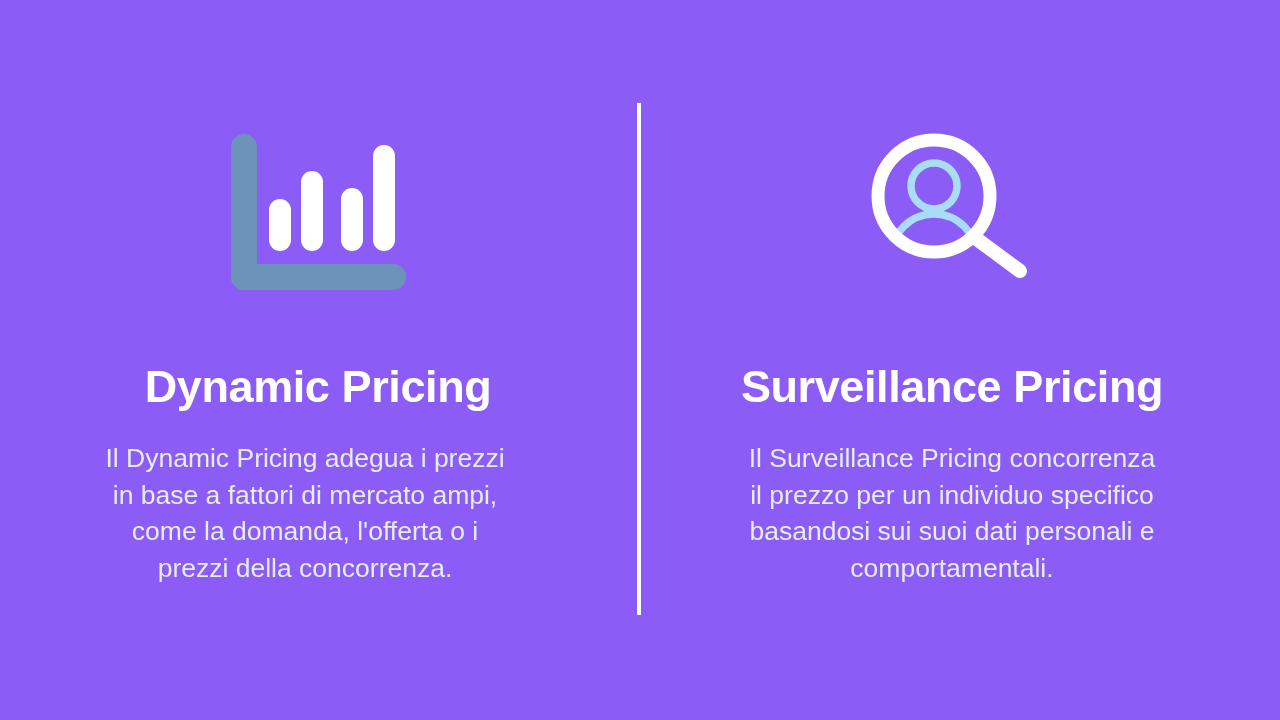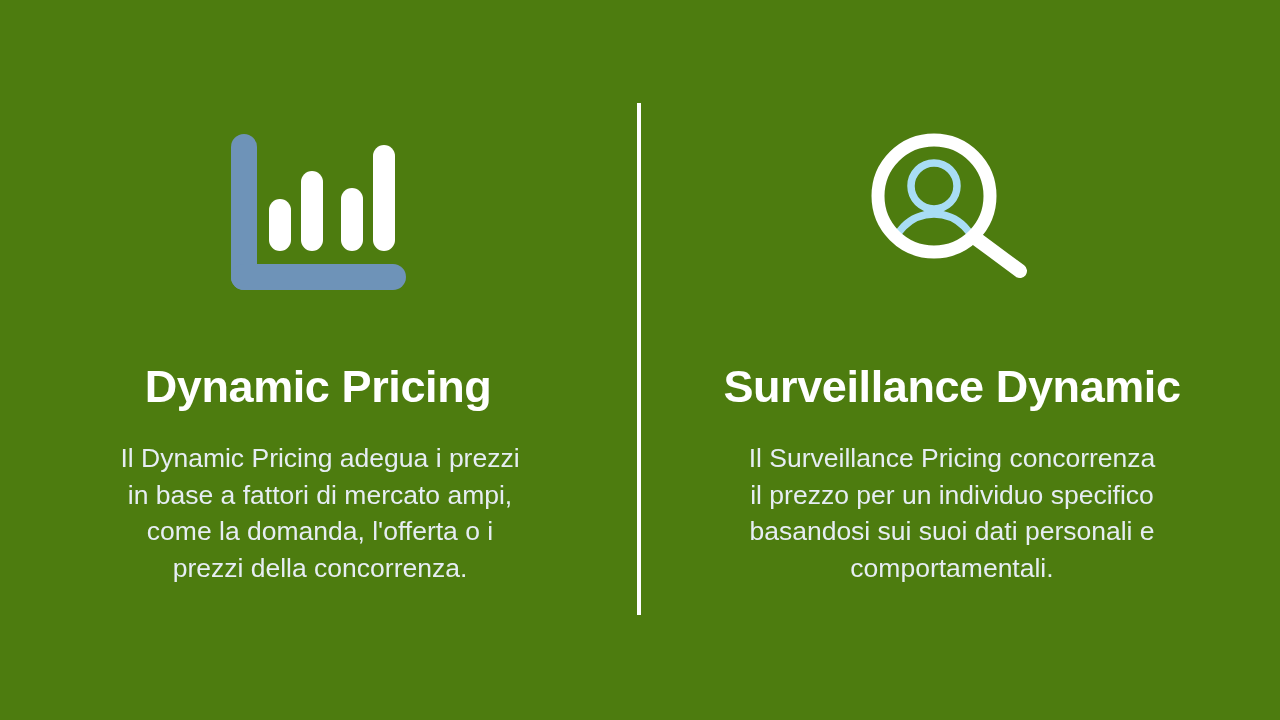--- a/index.html
+++ b/index.html
@@ -11,21 +11,21 @@
     height: 720px;
     overflow: hidden;
     font-family: "Liberation Sans", sans-serif;
     background: #073c72;
   }
 
   #slide {
     position: relative;
     width: 1280px;
     height: 720px;
-    background: #4d7c0f;
+    background: #8b5cf6;
     box-sizing: border-box;
   }
 
   
   #divider {
     position: absolute;
     left: 637px;
     top: 103px;
     width: 4px;
     height: 512px;
@@ -75,21 +75,21 @@
   .card-body {
     position: absolute;
     top: 440px;
     width: 420px;
     text-align: center;
     color: #e6edf3;
     font-size: 26.5px;
     font-weight: normal;
     line-height: 36.5px;
   }
-  #column-left  .card-body { left: 92px; }
+  #column-left  .card-body { left: 77px; }
   #column-right .card-body { left: 90px; }
 </style>
 </head>
 <body>
 
 <div id="slide">
 
   <div class="column" id="column-left">
 
     <div class="icon-wrap">
@@ -126,18 +126,18 @@
           <circle cx="82" cy="61" r="23" stroke="#a8ddf5" stroke-width="7.5" fill="none"></circle>
           <path d="M 39 132 A 43 43 0 0 1 125 132" stroke="#a8ddf5" stroke-width="7.5" fill="none" stroke-linecap="round"></path>
         </g>
 
         <path d="M 122 112 L 168 146" stroke="#ffffff" stroke-width="14" stroke-linecap="round" fill="none"></path>
 
         <circle cx="82" cy="71" r="56" stroke="#ffffff" stroke-width="13" fill="none"></circle>
       </svg>
     </div>
 
-    <div class="card-title">Surveillance Dynamic</div>
+    <div class="card-title">Surveillance Pricing</div>
 
     <div class="card-body">Il Surveillance Pricing concorrenza il prezzo per un individuo specifico basandosi sui suoi dati personali e comportamentali.</div>
   </div>
 
 </div>
 
 </body></html>

